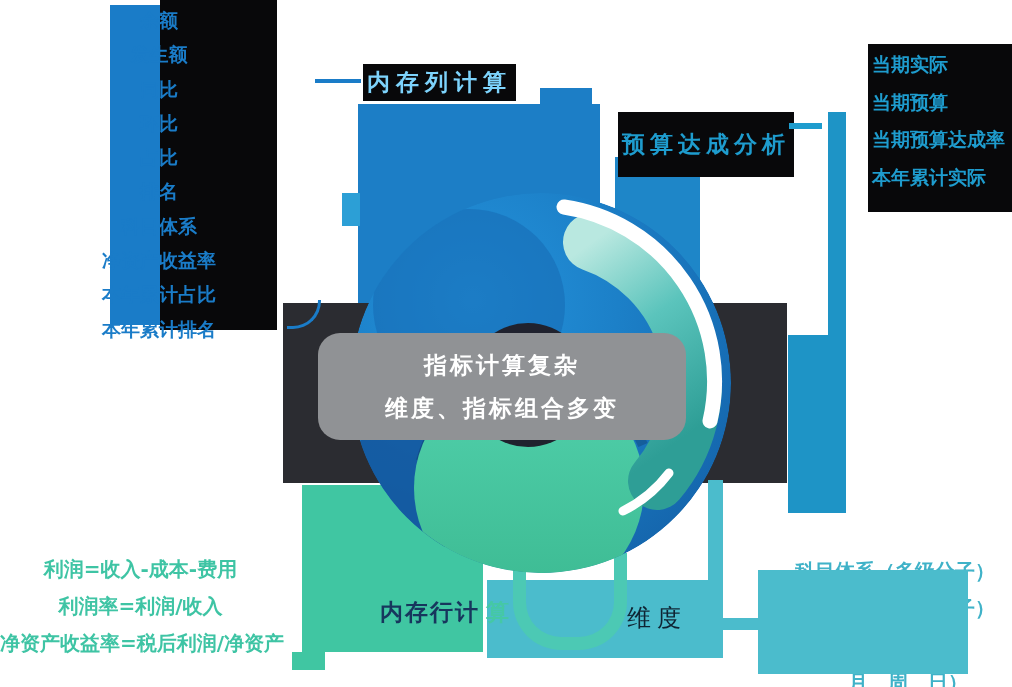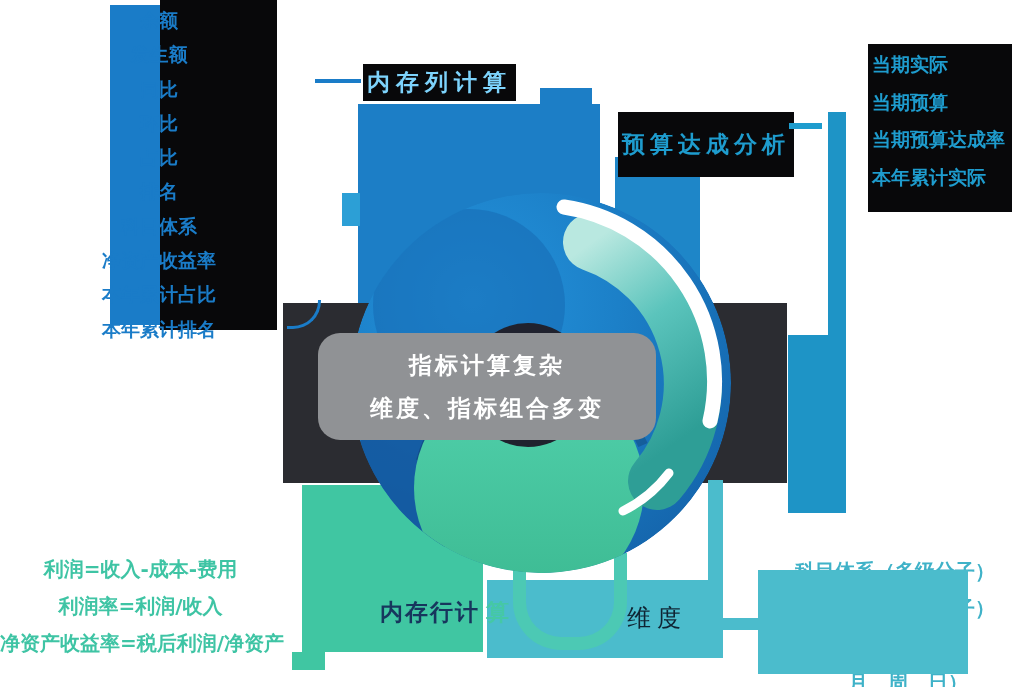--- a/index.html
+++ b/index.html
@@ -30,21 +30,21 @@
   #tr-label{left:618px;top:112px;font-size:23px;font-weight:700;color:#1E9CCE;
             background:#08080A;padding:17px 4px;letter-spacing:5px;white-space:nowrap;}
   #tr-dash{left:789px;top:123px;width:33px;height:6px;background:#1E9CCE;}
   #r-bar{left:828px;top:112px;width:18px;height:223px;background:#1E94C6;}
   #r-rect{left:788px;top:335px;width:58px;height:178px;background:#1E94C6;}
   
   #dark-band{left:283px;top:303px;width:504px;height:180px;background:#2B2C31;}
   #circle-svg{left:351px;top:193px;width:380px;height:380px;}
   #u-shape{left:513px;top:553px;width:114px;height:97px;box-sizing:border-box;
            border:13px solid #4CC9B4;border-top:none;border-radius:0 0 48px 48px;}
-  #gray-box{left:318px;top:333px;width:338px;height:107px;background:#909295;border-radius:22px;
+  #gray-box{left:318px;top:333px;width:368px;height:107px;background:#909295;border-radius:22px;
             display:flex;flex-direction:column;justify-content:center;align-items:center;gap:12px;
             color:#fff;font-size:23px;font-weight:600;letter-spacing:3px;}
   
   #teal-rect{left:302px;top:485px;width:181px;height:167px;background:#40C6A2;}
   #teal-tab{left:292px;top:652px;width:33px;height:18px;background:#40C6A2;}
   #bl-list{left:0;top:551px;width:281px;font-size:20px;line-height:37px;color:#3EC4A4;}
   #row-label{left:380px;top:597px;font-size:23px;font-weight:700;white-space:nowrap;letter-spacing:2px;}
   #row-label .p1{color:#17365D;}
   #row-label .p2{color:#45C8A5;margin-left:6px;}
   

